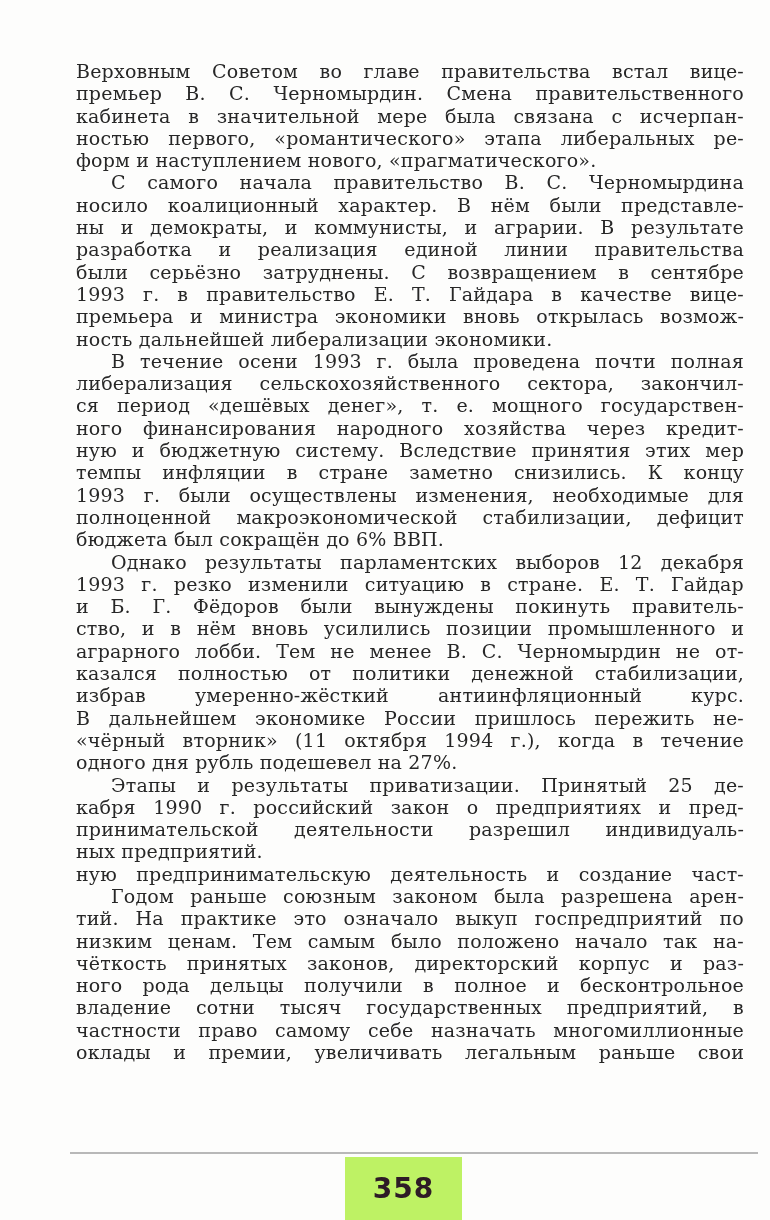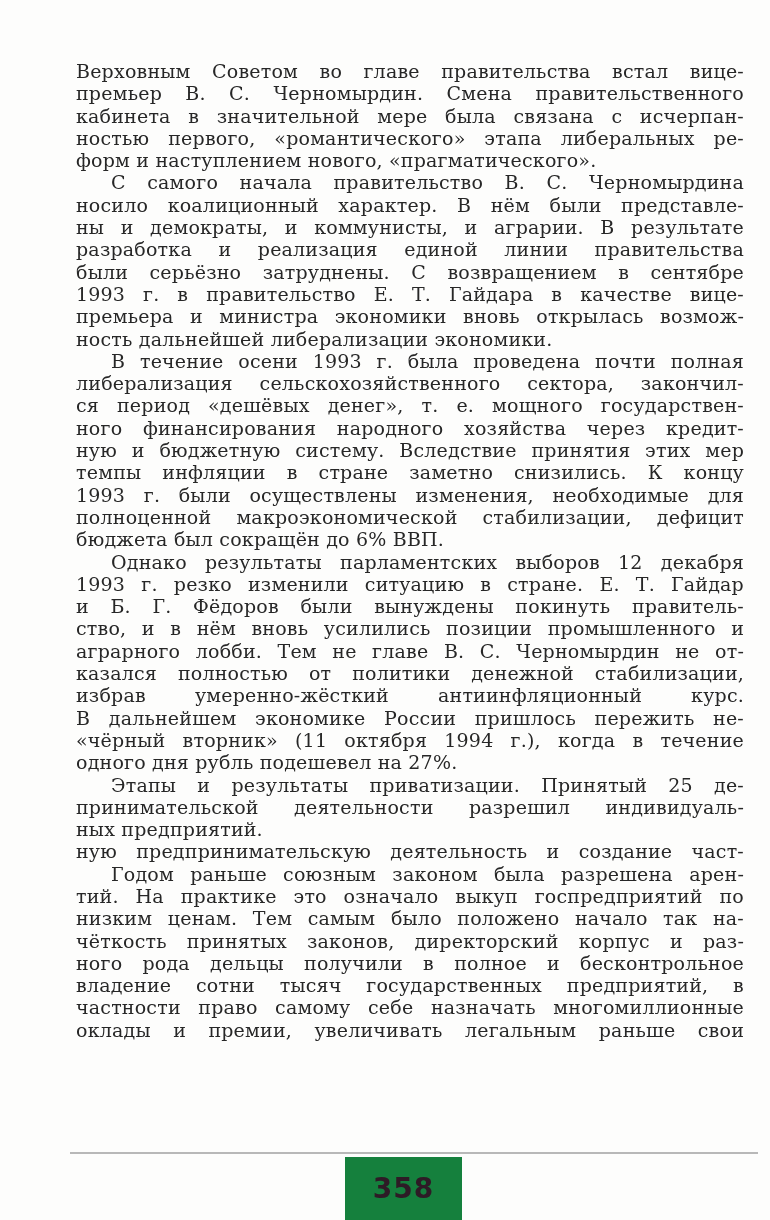--- a/index.html
+++ b/index.html
@@ -107,41 +107,42 @@
         <div class="line j">темпы инфляции в стране заметно снизились. К концу</div>
         <div class="line j">1993 г. были осуществлены изменения, необходимые для</div>
         <div class="line j">полноценной макроэкономической стабилизации, дефицит</div>
         <div class="line">бюджета был сокращён до 6% ВВП.</div>
       </div>
       <div class="para">
         <div class="line j ind">Однако результаты парламентских выборов 12 декабря</div>
         <div class="line j">1993 г. резко изменили ситуацию в стране. Е. Т. Гайдар</div>
         <div class="line j">и Б. Г. Фёдоров были вынуждены покинуть правитель-</div>
         <div class="line j">ство, и в нём вновь усилились позиции промышленного и</div>
-        <div class="line j">аграрного лобби. Тем не главе В. С. Черномырдин не от-</div>
+        <div class="line j">аграрного лобби. Тем не менее В. С. Черномырдин не от-</div>
         <div class="line j">казался полностью от политики денежной стабилизации,</div>
         <div class="line j">избрав умеренно-жёсткий антиинфляционный курс.</div>
         <div class="line j">В дальнейшем экономике России пришлось пережить не-</div>
         <div class="line j">«чёрный вторник» (11 октября 1994 г.), когда в течение</div>
         <div class="line">одного дня рубль подешевел на 27%.</div>
       </div>
       <div class="para">
         <div class="line j ind"><b>Этапы и результаты приватизации.</b> Принятый 25 де-</div>
+        <div class="line j">кабря 1990 г. российский закон о предприятиях и пред-</div>
         <div class="line j">принимательской деятельности разрешил индивидуаль-</div>
         <div class="line">ных предприятий.</div>
         <div class="line j">ную предпринимательскую деятельность и создание част-</div>
       </div>
       <div class="para">
         <div class="line j ind">Годом раньше союзным законом была разрешена арен-</div>
         <div class="line j">тий. На практике это означало выкуп госпредприятий по</div>
         <div class="line j">низким ценам. Тем самым было положено начало так на-</div>
         <div class="line j">чёткость принятых законов, директорский корпус и раз-</div>
         <div class="line j">ного рода дельцы получили в полное и бесконтрольное</div>
         <div class="line j">владение сотни тысяч государственных предприятий, в</div>
         <div class="line j">частности право самому себе назначать многомиллионные</div>
         <div class="line j">оклады и премии, увеличивать легальным раньше свои</div>
       </div>
     </div>
   <div class="footer-rule" style="background: rgb(184, 184, 184);"></div>
-  <div class="page-number-badge" style="background: #15803d;">
+  <div class="page-number-badge" style="background: #bef264;">
     <span style="color: rgb(46, 27, 38);">358</span>
   </div>
 </div>
 
 </body></html>

